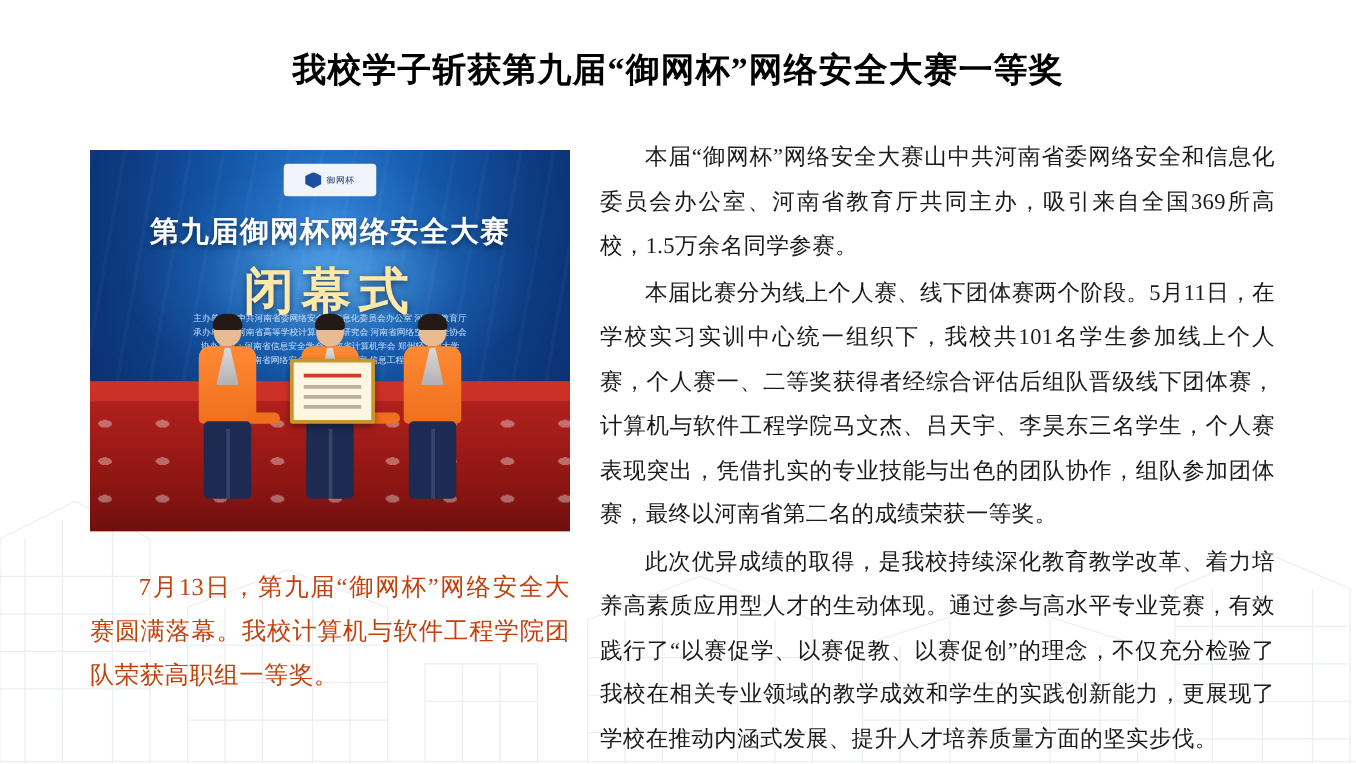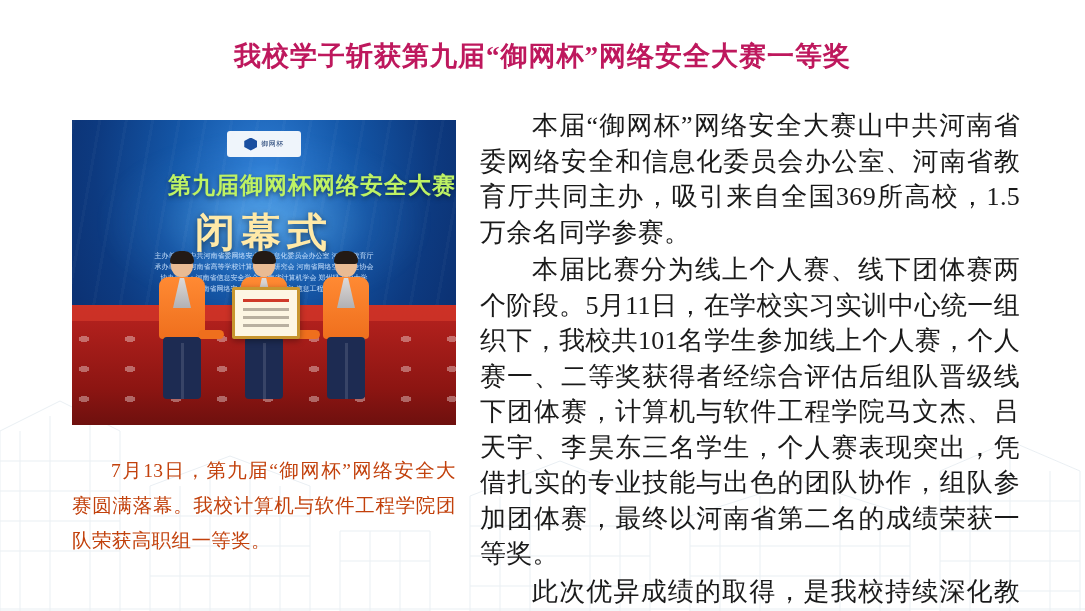--- a/index.html
+++ b/index.html
@@ -34,21 +34,21 @@
     height: 611px;
     box-sizing: border-box;
   }
 
   .title {
     position: absolute;
     top: 38px;
     left: 0;
     width: 1085px;
     text-align: center;
-    color: #be185d;
+    color: #000000;
     font-weight: bold;
     font-size: 27px;
     letter-spacing: 1px;
     font-family: "Liberation Serif", "DejaVu Serif", serif;
     white-space: nowrap;
   }
 
   .left-col {
     position: absolute;
     left: 72px;
@@ -104,22 +104,22 @@
   }
   .photo .logo-badge .lbl {
     font-size: 7px;
     color: #17386e;
     font-family: "Liberation Sans", sans-serif;
     letter-spacing: .5px;
   }
   .photo .head1 {
     position: absolute;
     top: 50px; left: 0; right: 0;
-    text-align: right;
-    color: #bef264;
+    text-align: center;
+    color: #ffffff;
     font-size: 23px;
     font-weight: bold;
     letter-spacing: 1px;
     text-shadow: 0 2px 5px rgba(0,0,0,.45);
     font-family: "Liberation Sans", sans-serif;
   }
   .photo .head2 {
     position: absolute;
     top: 85px; left: 0; right: 0;
     text-align: center;
@@ -261,21 +261,21 @@
   }
 
   .right-col {
     position: absolute;
     left: 480px;
     top: 108px;
     width: 540px;
   }
   .right-col p {
     margin: 0 0 2px 0;
-    font-size: 26px;
+    font-size: 18px;
     line-height: 35.5px;
     color: #1a1a1a;
     text-align: justify;
     text-indent: 2em;
     letter-spacing: .3px;
   }
 </style>
 </head>
 <body>
 

